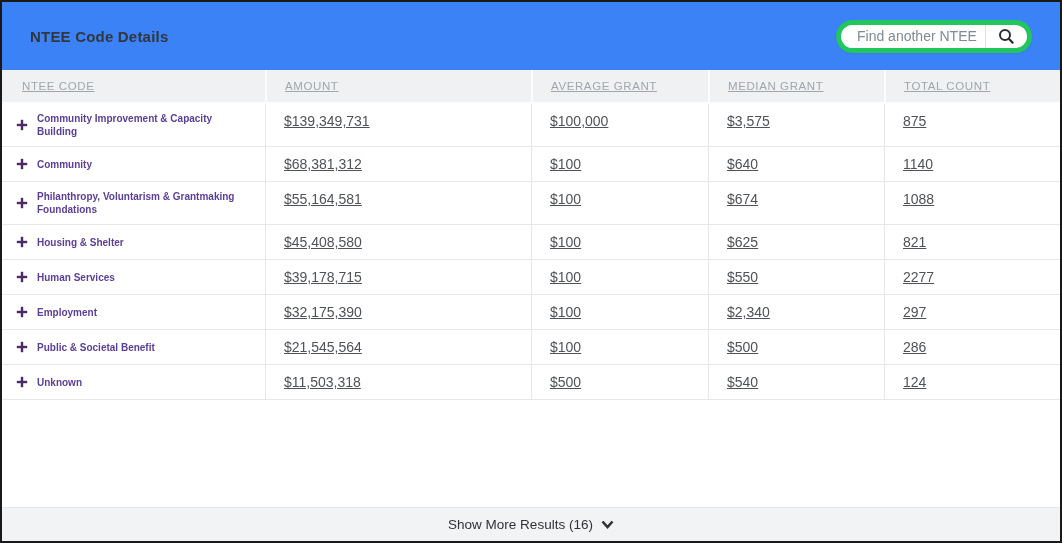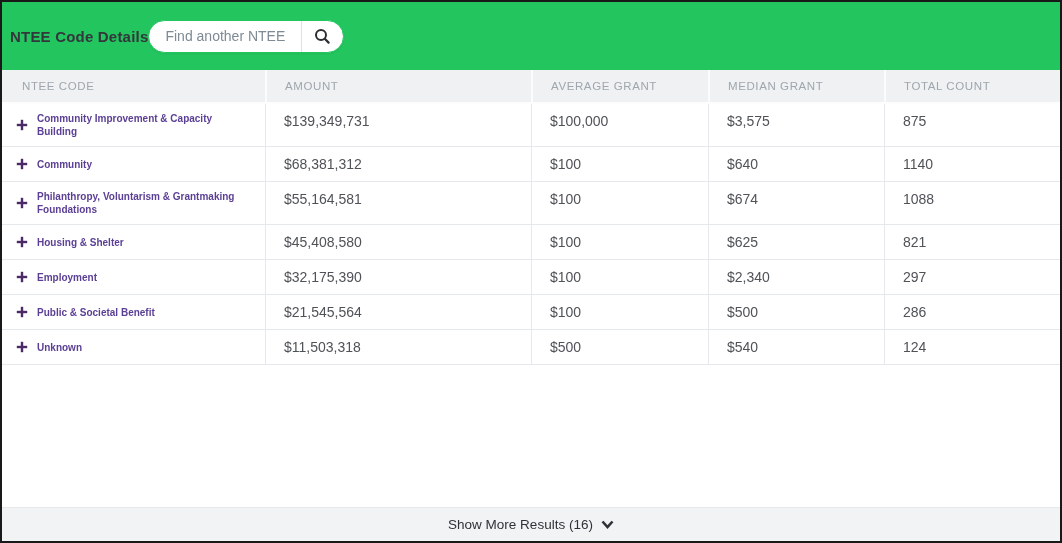--- a/index.html
+++ b/index.html
@@ -7,31 +7,31 @@
   .frame {
     width:1062px; height:543px;
     border:2px solid #191919;
     background:#ffffff;
     display:flex; flex-direction:column;
     overflow:hidden;
   }
   
   .topbar {
     height:68px; flex:0 0 68px;
-    background:#22c55e;
-    display:flex; align-items:center; justify-content:flex-start;
-    padding:0 8px;
+    background:#3b82f6;
+    display:flex; align-items:center; justify-content:space-between;
+    padding:0 28px;
   }
   .title {
     font-size:15px; font-weight:700; color:#33363b; letter-spacing:.2px;
   }
   .searchpill {
     width:196px; height:33px;
     background:#ffffff;
-    border:1px solid #22c55e;
+    border:5px solid #22c55e;
     border-radius:17px;
     display:flex; align-items:center;
     box-shadow:0 1px 2px rgba(0,0,0,.05);
     overflow:hidden;
   }
   .searchpill input {
     flex:1 1 auto; min-width:0;
     border:none; outline:none; background:transparent;
     padding:0 8px 0 16px;
     font-size:14px; color:#333;
@@ -51,32 +51,32 @@
   col.c4 { width:176px; } col.c5 { width:auto; }
   th {
     background:#eff1f3;
     color:#9fa6ad;
     font-size:11.5px; font-weight:400;
     letter-spacing:.6px;
     text-align:left;
     padding:10px 10px 10px 18px;
     height:32px;
     border-bottom:2px solid #fdfdfe;
-    white-space:nowrap; overflow:hidden;
+    white-space:nowrap; overflow:hidden;text-decoration:underline;
   }
   th:first-child { padding-left:20px; }
   th + th { border-left:2px solid #fbfcfd; }
   td {
     border-bottom:1px solid #e6e9eb;
     vertical-align:top;
     font-size:14px; color:#4f5257;
     height:34px;
   }
   td + td { border-left:1px solid #e6e9eb; }
-  td.val { padding:9px 10px 7px 18px; }
+  td.val { padding:9px 10px 7px 18px;text-decoration:underline; }
   td.codecol { padding:0; vertical-align:middle; }
   .codecell {
     display:flex; align-items:center; gap:9px;
     padding:8px 12px 8px 14px;
     min-height:34px;
   }
   .plusbtn {
     flex:0 0 auto; display:flex; align-items:center;
     background:none; border:none; cursor:pointer; padding:0;
   }
@@ -203,20 +203,37 @@
         </tr>
         <tr>
           <td class="codecol">
               <div class="codecell">
             <button class="plusbtn">
                   <svg width="12" height="12" viewBox="0 0 12 12">
                     <line x1="6" y1="0.8" x2="6" y2="11.2" stroke="#4b2a66" stroke-width="2.4"></line>
                     <line x1="0.8" y1="6" x2="11.2" y2="6" stroke="#4b2a66" stroke-width="2.4"></line>
                   </svg>
                 </button>
+            <a class="codelink">Human Services</a>
+          </div>
+            </td>
+          <td class="val">$39,178,715</td>
+          <td class="val">$100</td>
+          <td class="val">$550</td>
+          <td class="val">2277</td>
+        </tr>
+        <tr>
+          <td class="codecol">
+              <div class="codecell">
+            <button class="plusbtn">
+                  <svg width="12" height="12" viewBox="0 0 12 12">
+                    <line x1="6" y1="0.8" x2="6" y2="11.2" stroke="#4b2a66" stroke-width="2.4"></line>
+                    <line x1="0.8" y1="6" x2="11.2" y2="6" stroke="#4b2a66" stroke-width="2.4"></line>
+                  </svg>
+                </button>
             <a class="codelink">Employment</a>
           </div>
             </td>
           <td class="val">$32,175,390</td>
           <td class="val">$100</td>
           <td class="val">$2,340</td>
           <td class="val">297</td>
         </tr>
         <tr>
           <td class="codecol">

